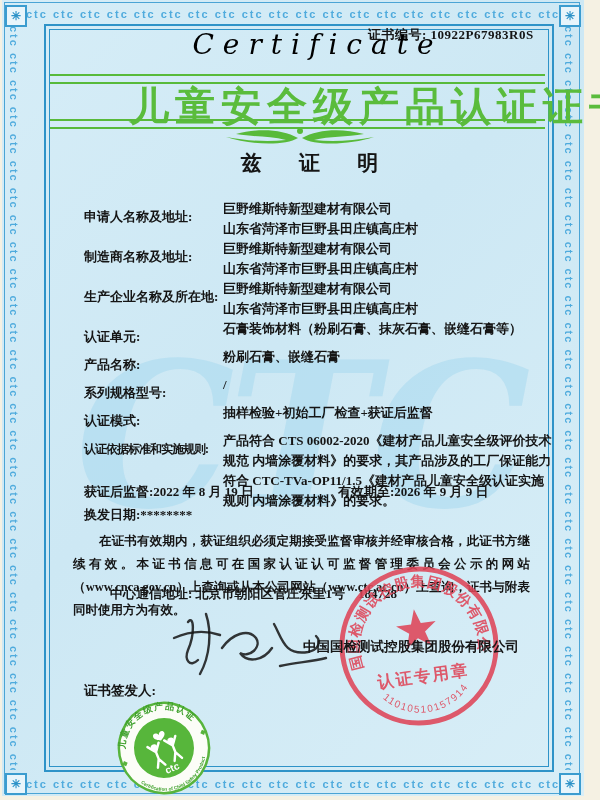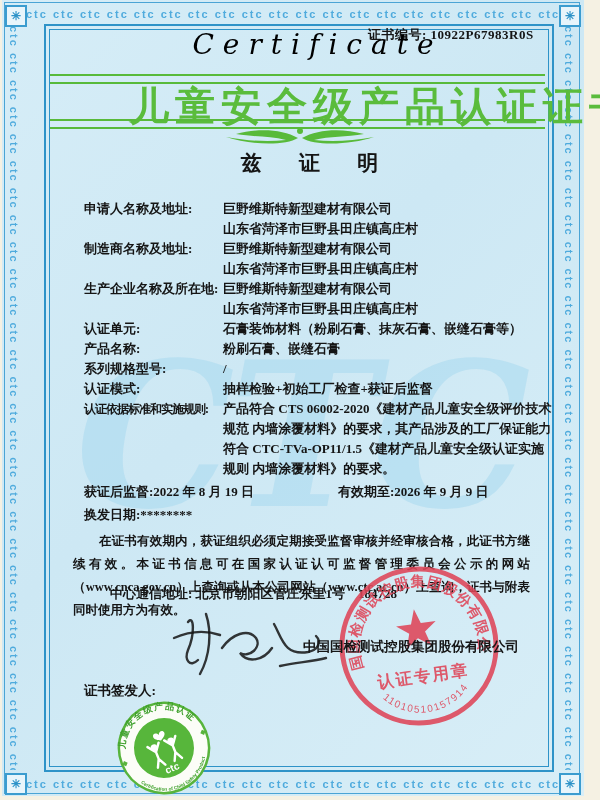--- a/index.html
+++ b/index.html
@@ -35,21 +35,21 @@
     font-family:"DejaVu Serif",serif;font-style:italic;font-size:28px;color:#000000;letter-spacing:9px;z-index:3;}
   .gline{position:absolute;left:50px;width:495px;height:6px;border-top:2px solid #58ba3a;border-bottom:2px solid #58ba3a;}
   .gline.l1{top:74px;} .gline.l2{top:119px;}
   .big-title{position:absolute;top:79px;left:0;width:100%;text-align:right;
     font-family:"Liberation Sans",sans-serif;font-weight:800;font-size:40px;color:#5abc3c;letter-spacing:6px;}
   .flourish{position:absolute;top:127px;left:190px;}
   .statement{position:absolute;top:149px;left:0;width:100%;text-align:center;
     font-size:21px;font-weight:bold;letter-spacing:16px;}
   .fields{position:absolute;left:84px;top:199px;width:470px;font-size:13px;line-height:20px;font-weight:600;}
   .field-row{display:flex;}
-  .field-label{width:139px;flex-shrink:0;}
+  .field-label{width:139px;flex-shrink:0;margin-top:8px;}
   .field-value{width:330px;}
   .field-row:last-child .field-label{font-size:12px;letter-spacing:-1px;}
   .dates{position:absolute;left:84px;top:483px;width:470px;font-size:13px;font-weight:600;}
   .valid{position:absolute;left:254px;top:0;}
   .reissue{position:absolute;left:0;top:23px;}
   .notice{position:absolute;left:73px;top:530px;width:457px;font-size:12.5px;line-height:23px;
     font-weight:600;text-align:justify;text-indent:26px;}
   .address{position:absolute;left:110px;top:585px;font-size:13px;font-weight:600;}
   .signer-label{position:absolute;left:84px;top:639px;font-size:13.5px;font-weight:600;margin-top:43px;}
   .signature{position:absolute;left:160px;top:600px;z-index:4;}

